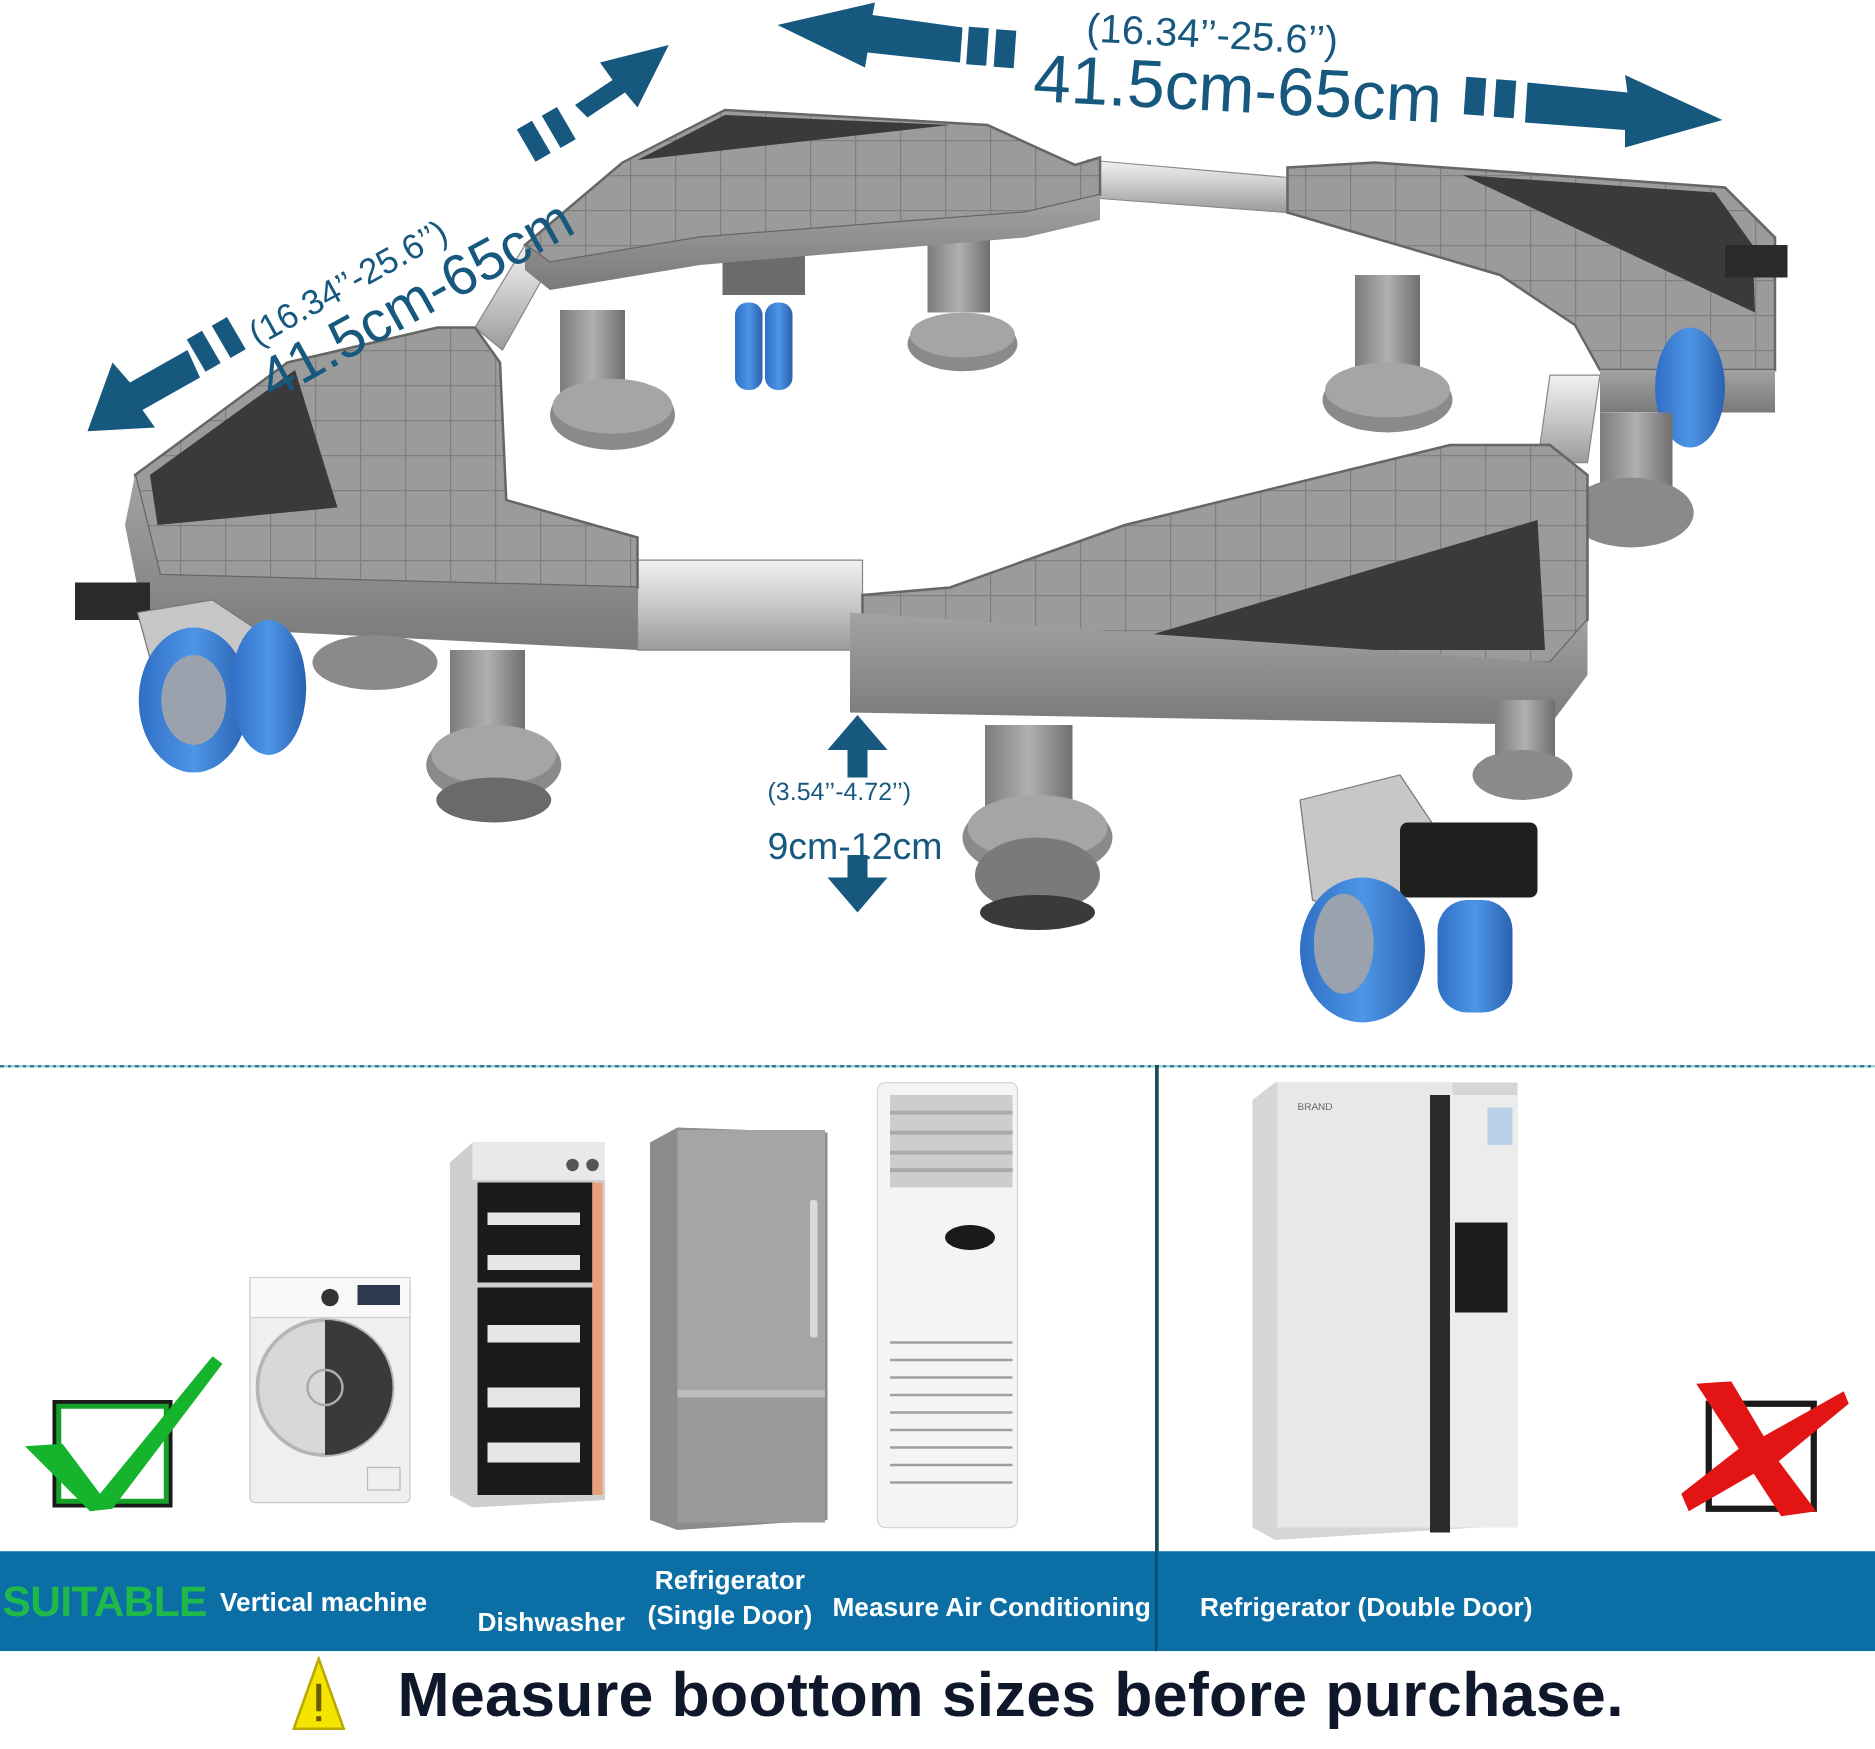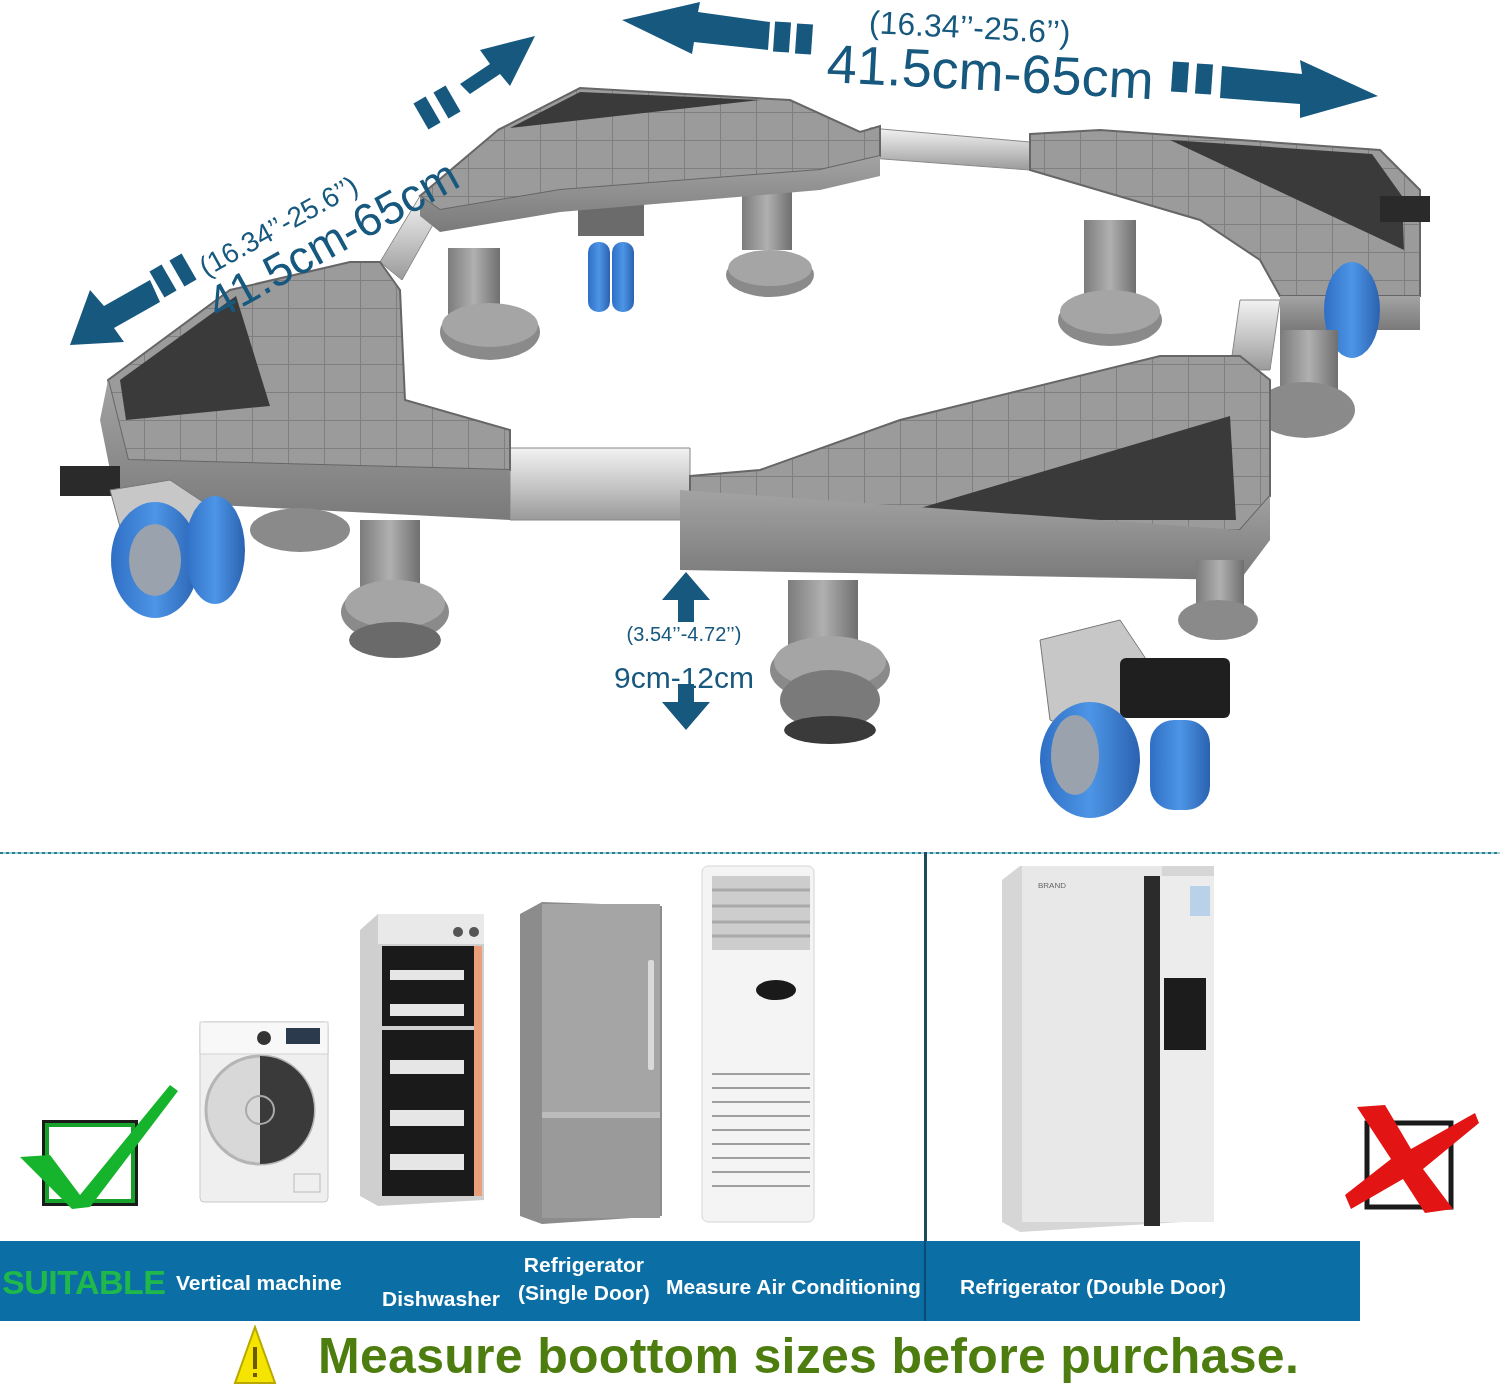--- a/index.html
+++ b/index.html
@@ -15,45 +15,45 @@
   .dim-label .cm { display: block; font-size: 50px; }
 
   .dim-top { left: 830px; top: 4px; transform: rotate(3deg); transform-origin: left top; }
   .dim-top .inch { margin-left: 40px; font-size: 32px; }
   .dim-top .cm { font-size: 54px; }
 
   .dim-left { left: 186px; top: 262px; transform: rotate(-29deg); transform-origin: left top; }
   .dim-left .inch { margin-left: 10px; font-size: 28px; }
   .dim-left .cm { font-size: 46px; }
 
-  .dim-height { left: 614px; top: 624px; text-align: center; }
+  .dim-height { left: 614px; top: 624px; text-align: left; }
   .dim-height .inch { font-size: 20px; }
   .dim-height .cm { font-size: 30px; margin-top: 19px; }
 
   
   .divider-h { position: absolute; left: 0; top: 852px; width: 1500px; height: 2px;
     background: repeating-linear-gradient(90deg, #2a7f8f 0 3px, #9fd0d8 3px 6px); }
   .divider-v { position: absolute; left: 924px; top: 852px; width: 3px; height: 390px; background: #1c4b5b; }
 
   
   .appliance { position: absolute; }
   .check-icon { position: absolute; left: 20px; top: 1085px; }
   .cross-icon { position: absolute; left: 1345px; top: 1105px; }
 
   
-  .label-bar { position: absolute; left: 0; top: 1241px; width: 1360px; height: 80px; background: #0b6fa6; }
+  .label-bar { position: absolute; left: 0; top: 1241px; width: 1500px; height: 80px; background: #0b6fa6; }
   .bar-divider { position: absolute; left: 924px; top: 0; width: 2px; height: 80px; background: #0a4c70; }
   .bar-label { position: absolute; color: #ffffff; font-size: 21px; font-weight: bold; white-space: nowrap; text-align: center; line-height: 1.35; }
   .suitable { position: absolute; left: 2px; top: 22px; color: #1fb84a; font-size: 34px; font-weight: bold; letter-spacing: -0.5px; }
   .no-suitable { position: absolute; left: 1260px; top: 22px; color: #e60d0d; font-size: 34px; font-weight: bold; letter-spacing: -0.5px; white-space: nowrap; }
 
   
   .footer { position: absolute; left: 0; top: 1321px; width: 1500px; height: 78px; background: #ffffff; }
   .warn-icon { position: absolute; left: 233px; top: 4px; }
-  .warn-text { position: absolute; left: 318px; top: 6px; color: #4d7c0f; font-size: 50px; font-weight: bold; white-space: nowrap; letter-spacing: 0.3px; }
+  .warn-text { position: absolute; left: 318px; top: 6px; color: #0f172a; font-size: 50px; font-weight: bold; white-space: nowrap; letter-spacing: 0.3px; }
 </style>
 </head>
 <body>
 
 <div class="product-area">
   <svg class="product-svg" width="1500" height="845" viewBox="0 0 1500 845">
     <defs>
       <linearGradient id="frameG" x1="0" y1="0" x2="0" y2="1">
         <stop offset="0" stop-color="#a3a3a3"></stop>
           <stop offset="1" stop-color="#7a7a7a"></stop>

